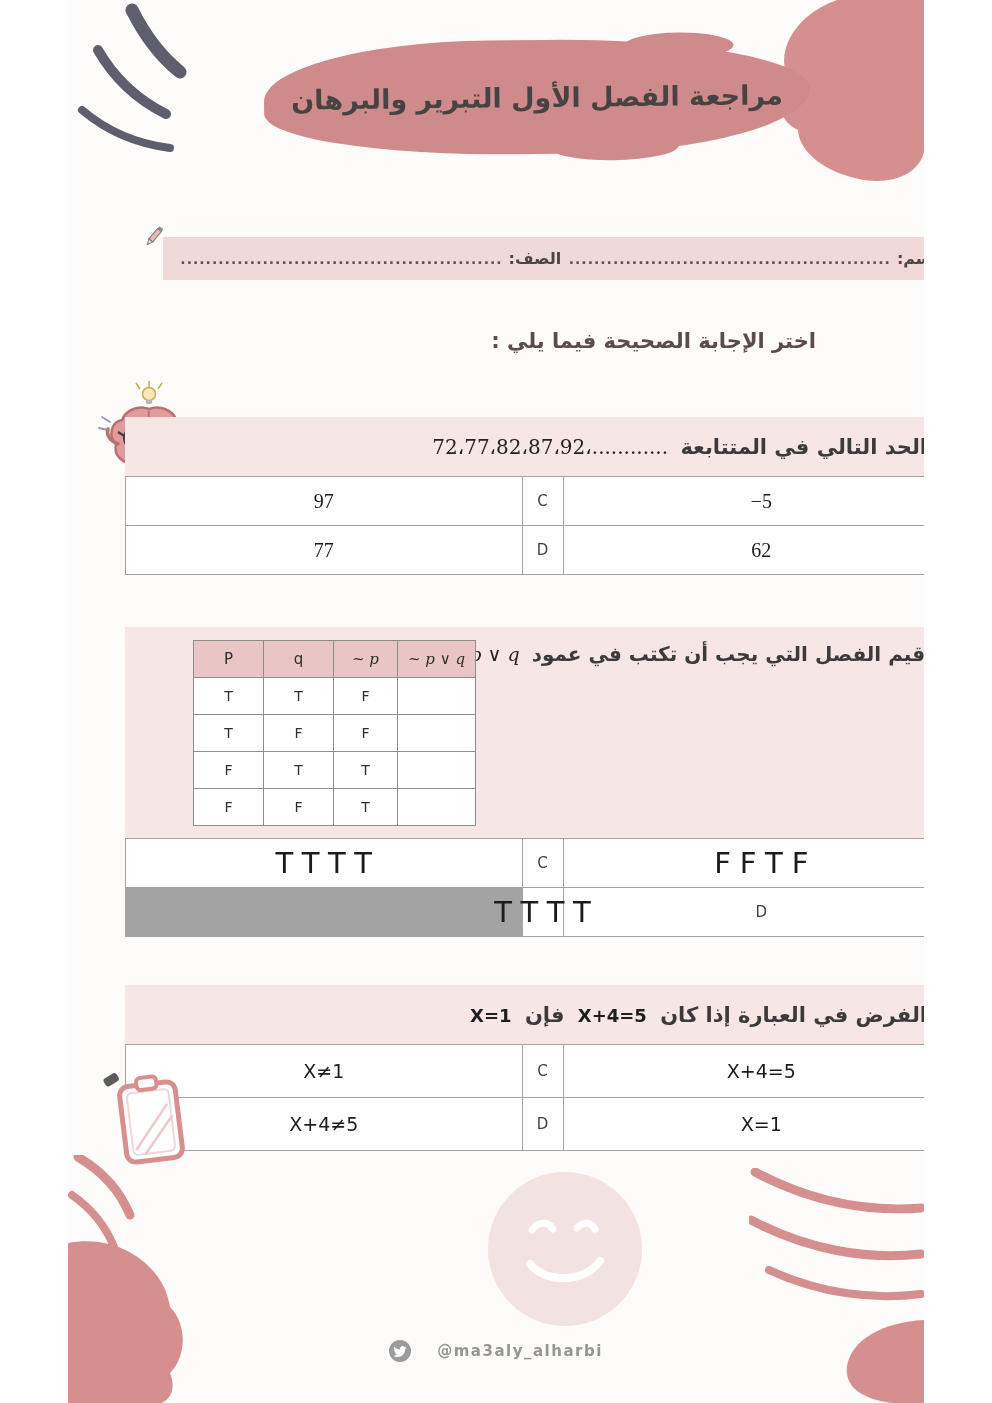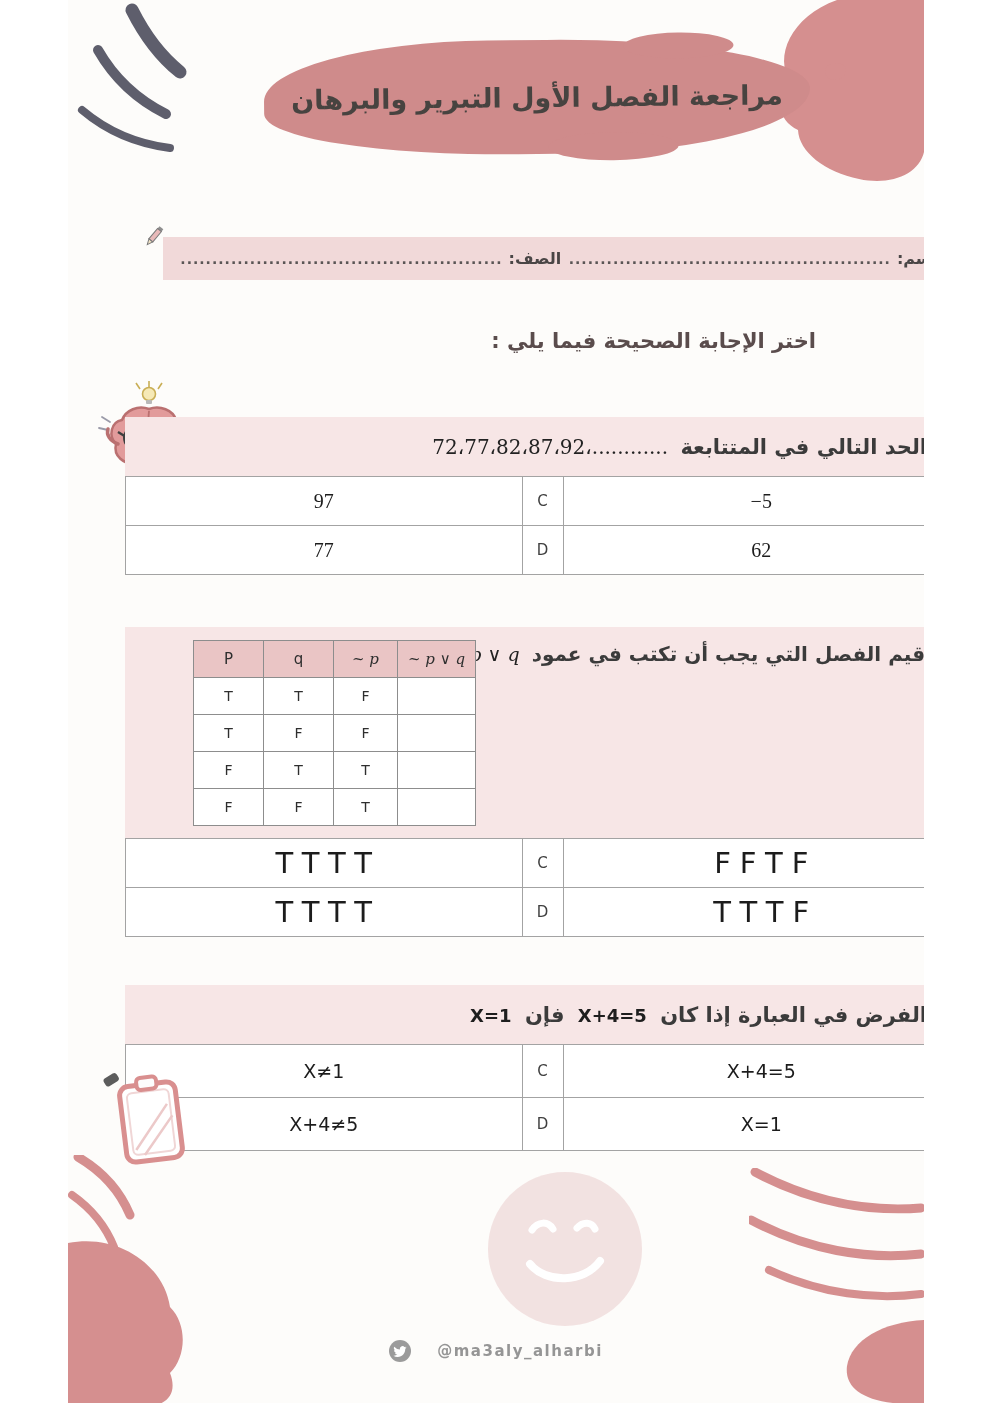--- a/index.html
+++ b/index.html
@@ -193,21 +193,20 @@
           </tbody>
         </table>
       </div>
     </div>
     <div class="q-grid">
       <div class="cell letter">A</div>
       <div class="cell opt">FFTF</div>
       <div class="cell letter">C</div>
       <div class="cell opt">TTTT</div>
       <div class="cell letter">B</div>
-      <div class="cell opt">TTTF</div>
       <div class="cell letter">D</div>
       <div class="cell opt">TTTT</div>
     </div>
   </section>
 
   <section class="question q3">
     <div class="q-header">
       <div class="q-num">3</div>
       <div class="q-text">
         <span>الفرض في العبارة إذا كان</span>

